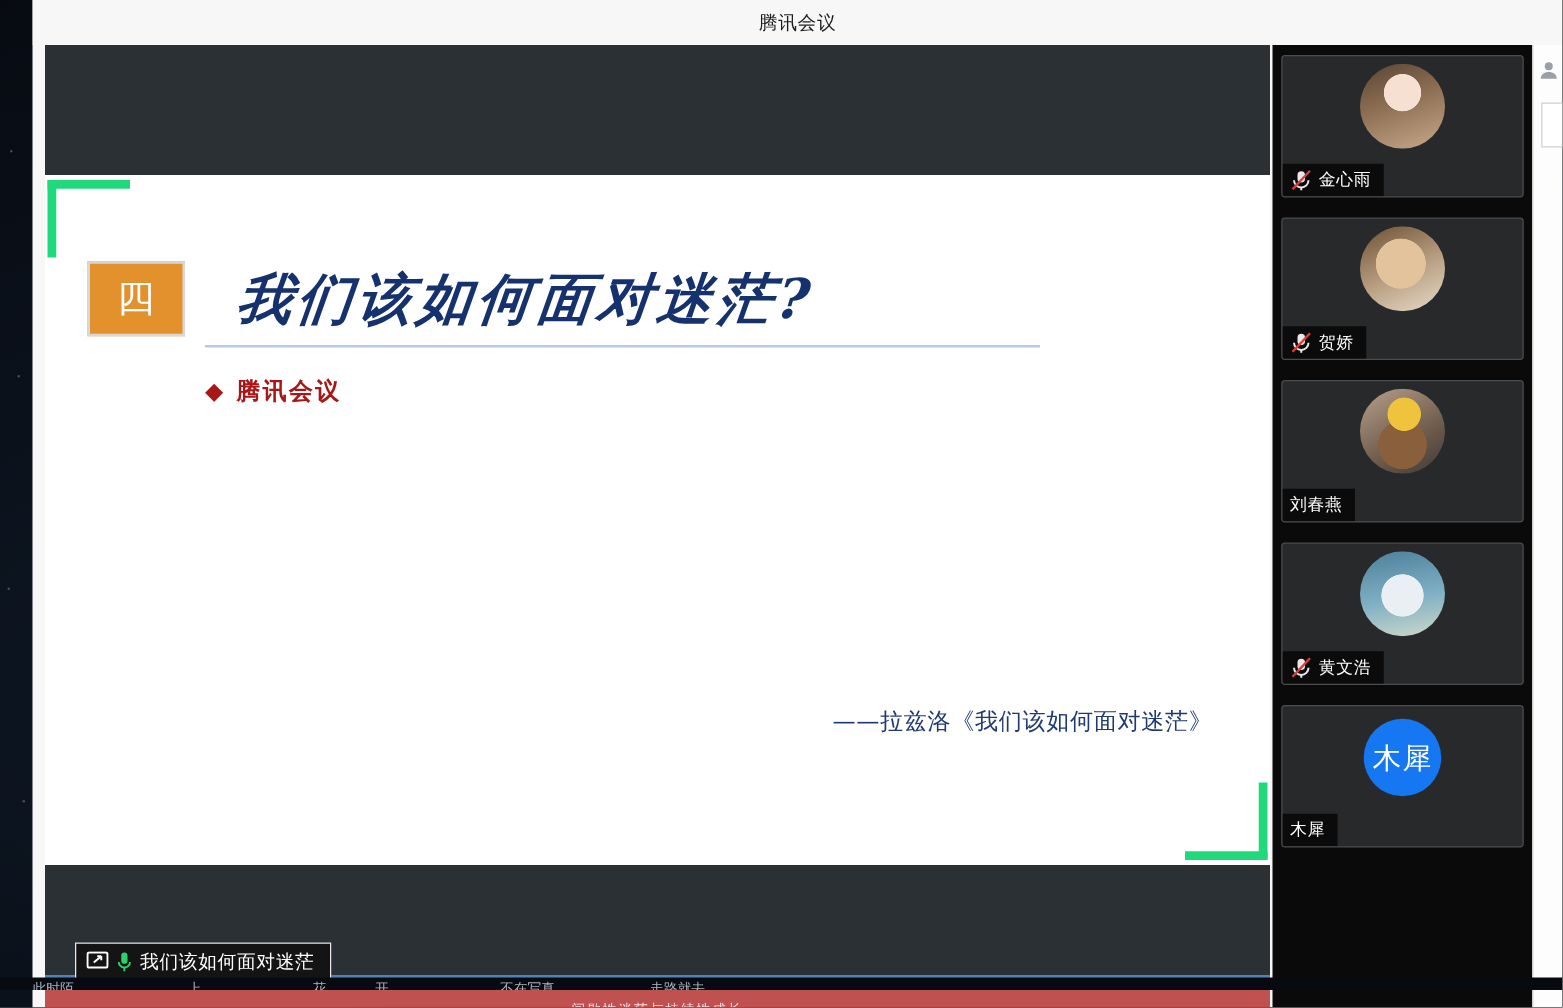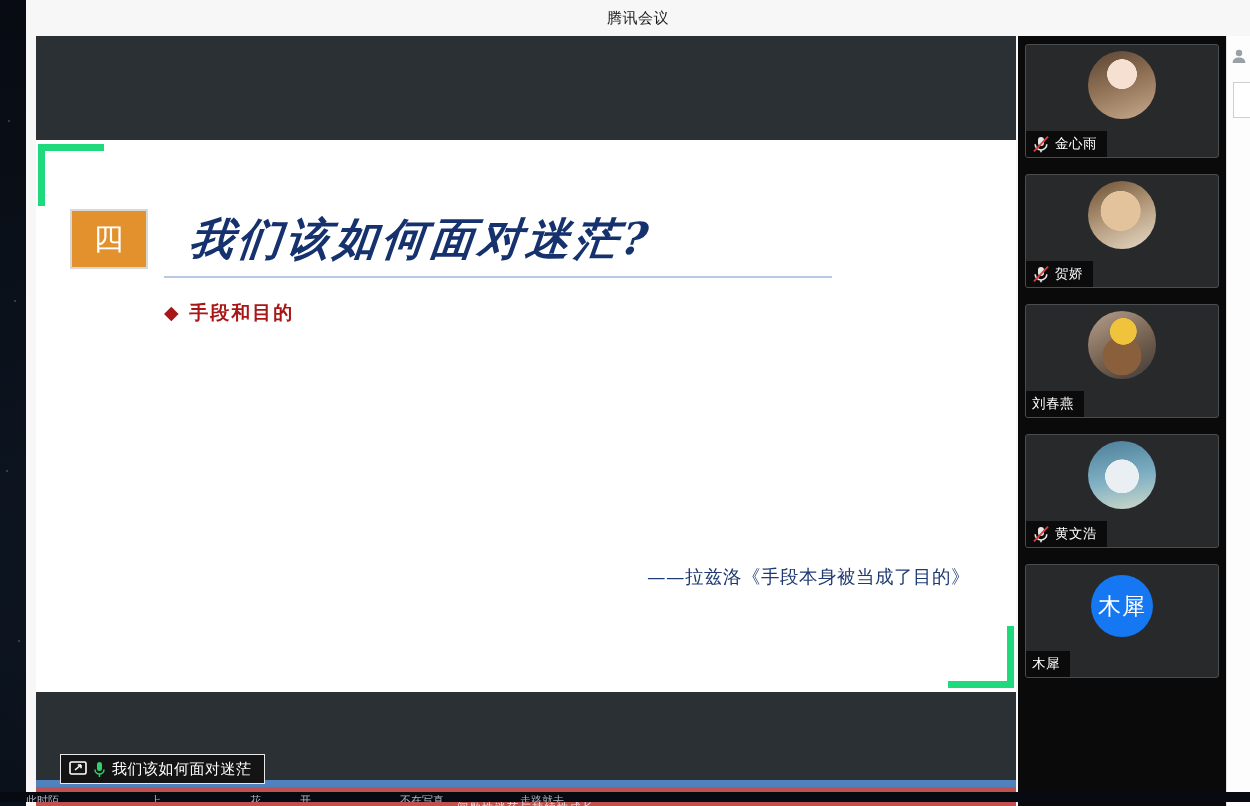--- a/index.html
+++ b/index.html
@@ -192,21 +192,21 @@
     background: #fdfdfd;
     border-left: 1px solid #e2e2e2;
   }
   .rail-panel {
     position: absolute; left: 6px; top: 46px; width: 26px; height: 36px;
     background: #ffffff; border: 1px solid #cfcfcf;
   }
 
   
   .bottom-cut {
-    position: absolute; left: 0; bottom: 4px; width: 1250px; height: 10px;
+    position: absolute; left: 0; bottom: 14px; width: 1250px; height: 10px;
     background: #070a11;
     overflow: hidden;
   }
   .cut-word {
     position: absolute; top: 1px;
     color: #c9d2dc; font-size: 11px; white-space: nowrap;
     font-family: "DejaVu Sans", "Liberation Sans", sans-serif;
     opacity: .85;
   }
 
@@ -254,24 +254,24 @@
         <div class="corner corner-tl"></div>
         <div class="corner corner-br"></div>
 
         <div class="slide-titlerow">
           <div class="num-badge">四</div>
           <div class="slide-title">我们该如何面对迷茫?</div>
         </div>
 
         <div class="title-rule"></div>
 
-        <div class="subheading">◆ 手段和目的</div>
-
-
-        <div class="attribution">——拉兹洛《手段本身被当成了目的》</div>
+        <div class="subheading">◆ 腾讯会议</div>
+
+
+        <div class="attribution">——拉兹洛《我们该如何面对迷茫》</div>
 
         <div class="footer-wrap">
           <div class="footer-strip"></div>
           <div class="footer-band">
             <span class="footer-text">间歇性迷茫与持续性成长</span>
           </div>
         </div>
 
       </div>
 

